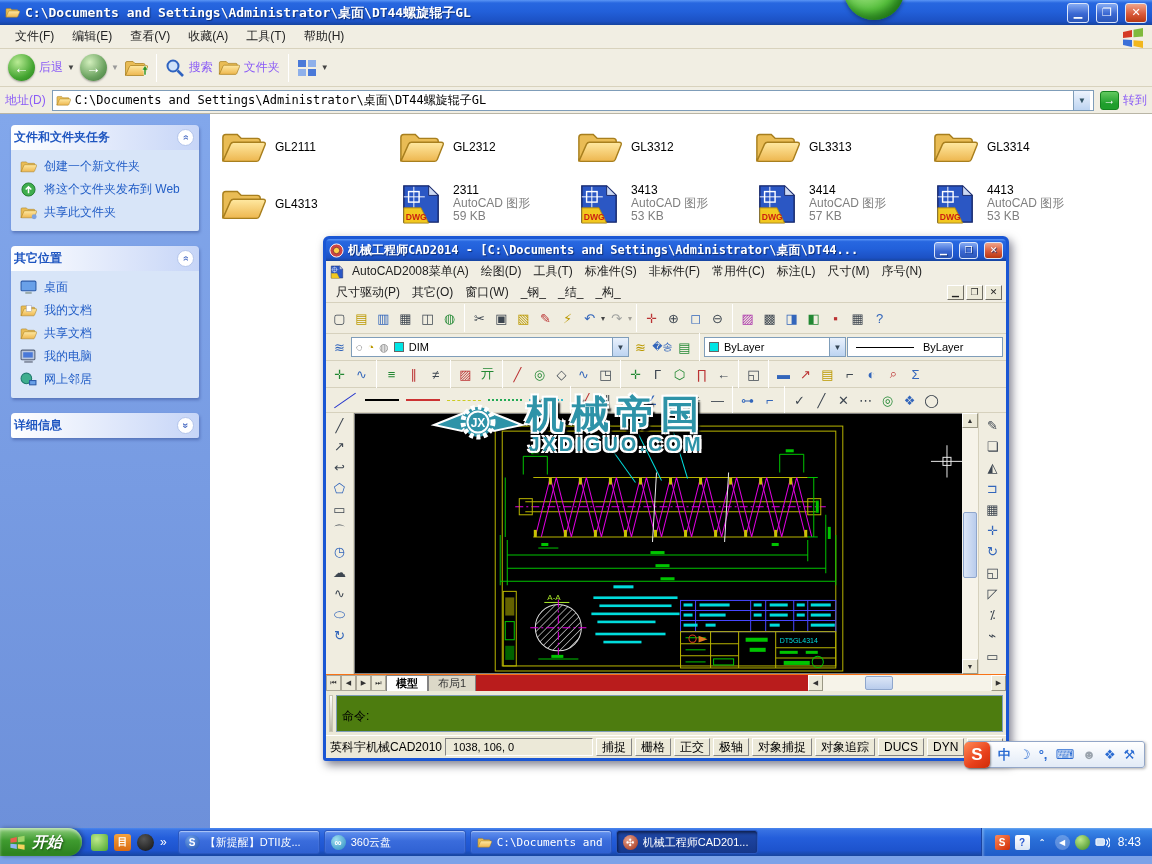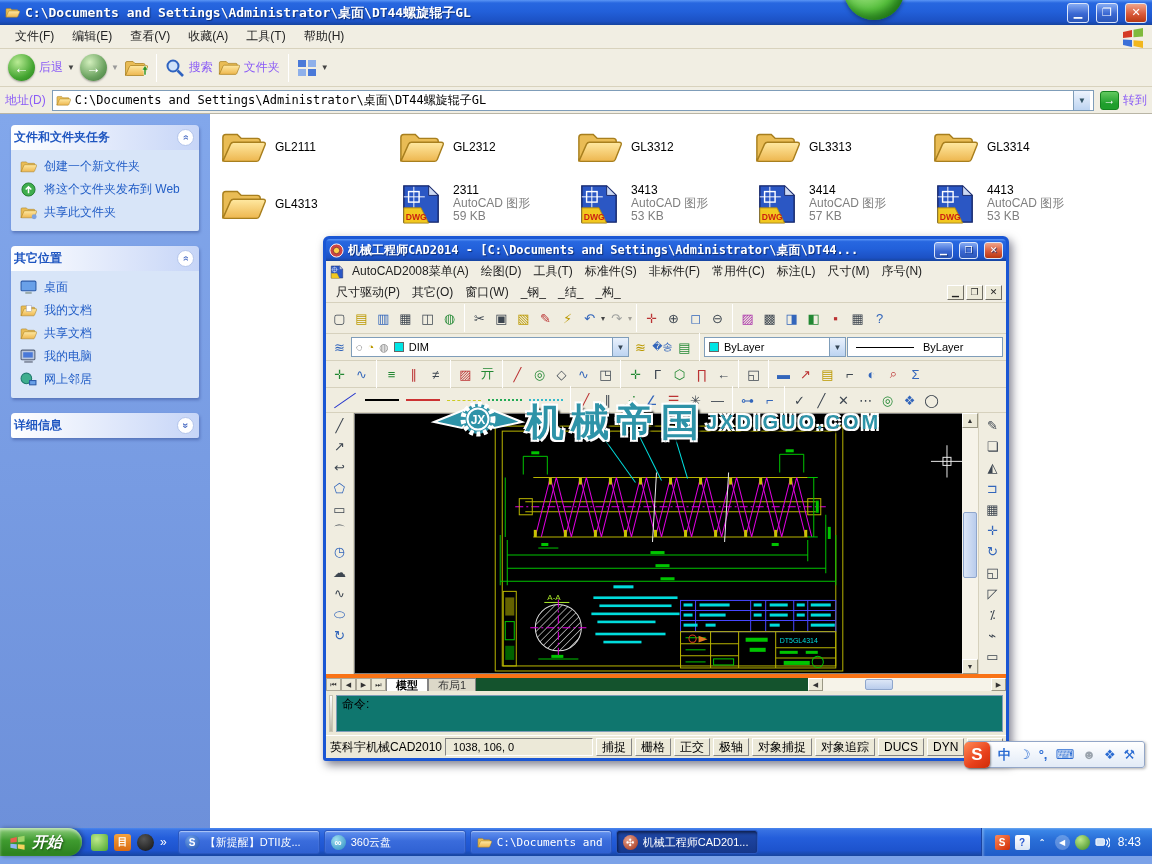--- a/index.html
+++ b/index.html
@@ -69,36 +69,36 @@
 .ln.r{border-color:#c33}.ln.y{border-top-style:dashed;border-color:#cc2;border-top-width:1px}.ln.g{border-top-style:dotted;border-color:#2a5;border-top-width:2px}.ln.c{border-top-style:dotted;border-color:#3bc;border-top-width:2px}.ln.thin{border-top-width:1px;width:26px;transform:rotate(-35deg)}
 .cad-main{flex:1;display:flex;min-height:0}
 .vtools{width:28px;flex:none;background:#f0ede0;display:flex;flex-direction:column;align-items:center;padding-top:2px;gap:0}
 .vtools.left{border-right:1px solid #d6d1bd}
 .vtools.right{border-left:1px solid #d6d1bd}
 .canvas{flex:1;background:#000;position:relative;border:1px solid #808080;border-right:none;min-width:0}
 .canvas svg{position:absolute;inset:0;width:100%;height:100%}
 .vscroll{width:16px;flex:none;background:#f6f3e9;display:flex;flex-direction:column;align-items:stretch}
 .sqbtn{height:15px;border:1px solid;border-color:#fff #9a9784 #9a9784 #fff;background:#ece9d8;font-size:7px;display:flex;align-items:center;justify-content:center;color:#333;flex:none}
 .vthumb{height:66px;margin:1px;background:linear-gradient(90deg,#dce6f6,#b9ccec);border:1px solid #8fa6cc;border-radius:2px}
-.tabrow{height:17px;flex:none;display:flex;align-items:stretch;background:#14532d;border-top:4px solid #f97316;font-size:11px}
+.tabrow{height:17px;flex:none;display:flex;align-items:stretch;background:#b91c1c;border-top:1px solid #f97316;font-size:11px}
 .tnb{width:15px;display:flex;align-items:center;justify-content:center;border:1px solid #aca899;background:#ece9d8;font-size:7px;color:#333}
 .tab{padding:0 9px;display:flex;align-items:center;border:1px solid #848484;border-bottom:none;background:#dcd8c8;color:#333}
 .tab.active{background:#fff;font-weight:bold;color:#000}
 .hscroll{margin-left:auto;width:198px;display:flex;align-items:stretch;background:#f6f3e9}
 .hthumb{width:28px;margin:1px;background:linear-gradient(180deg,#dce6f6,#b9ccec);border:1px solid #8fa6cc;border-radius:2px;margin-left:42px}
 .cmdline{height:44px;flex:none;background:#ece9d8;display:flex;padding:4px 3px 3px 3px;gap:3px}
 .grip{width:4px;background:linear-gradient(180deg,#fff,#b9b5a3);border:1px solid #cac6b4}
-.cmd-box{flex:1;background:#0f766e;border:1px solid #7f9db9;padding:0 5px;font-size:12px}
+.cmd-box{flex:1;background:#4d7c0f;border:1px solid #7f9db9;padding:12px 5px;font-size:12px}
 .cstatus{height:23px;flex:none;background:#ece9d8;border-top:1px solid #fff;display:flex;align-items:center;gap:3px;padding:0 4px;font-size:12px;overflow:hidden}
 .coords{width:148px;height:18px;border:1px solid;border-color:#848484 #fff #fff #848484;display:flex;align-items:center;padding:0 7px;font-size:11px;flex:none}
 .sbn{height:18px;border:1px solid;border-color:#fff #848484 #848484 #fff;background:#ece9d8;padding:0 5px;display:flex;align-items:center;white-space:nowrap;flex:none}
 .minico{width:15px;height:15px;flex:none}
 
 .wm{position:absolute;left:104px;top:156px;display:flex;align-items:center;gap:0;z-index:12;pointer-events:none}
-.wm-col{display:flex;align-items:center;line-height:1.02}
+.wm-col{display:flex;flex-direction:column;align-items:center;line-height:1.02}
 .wm-title{font-size:38px;font-weight:bold;letter-spacing:7px;color:#2e93a8;text-shadow:-2px -2px 0 #fff,2px -2px 0 #fff,-2px 2px 0 #fff,2px 2px 0 #fff,4px 5px 2px rgba(0,0,0,.9)}
 .wm-url{font-size:20px;font-weight:bold;letter-spacing:3px;color:#2e93a8;text-shadow:-2px -2px 0 #fff,2px -2px 0 #fff,-2px 2px 0 #fff,2px 2px 0 #fff,3px 4px 2px rgba(0,0,0,.9)}
 
 
 .ime{position:absolute;left:966px;top:741px;height:27px;display:flex;align-items:center;gap:8px;background:linear-gradient(#ffffff,#e2ebf7);border:1px solid #93a6c7;border-radius:3px;padding:0 9px 0 0;z-index:30;box-shadow:1px 1px 3px rgba(0,0,0,.3)}
 .ime-s{width:26px;height:26px;border-radius:5px;background:linear-gradient(140deg,#ff8a55,#e8401b 60%,#cf2c08);color:#fff;font-weight:bold;font-size:17px;display:flex;align-items:center;justify-content:center;margin-left:-3px;box-shadow:1px 1px 2px rgba(0,0,0,.4)}
 .ime-i{color:#2a6bd2;font-size:13px;font-weight:bold}
 .ime-i.grey{color:#9aa3ad}
 
 

